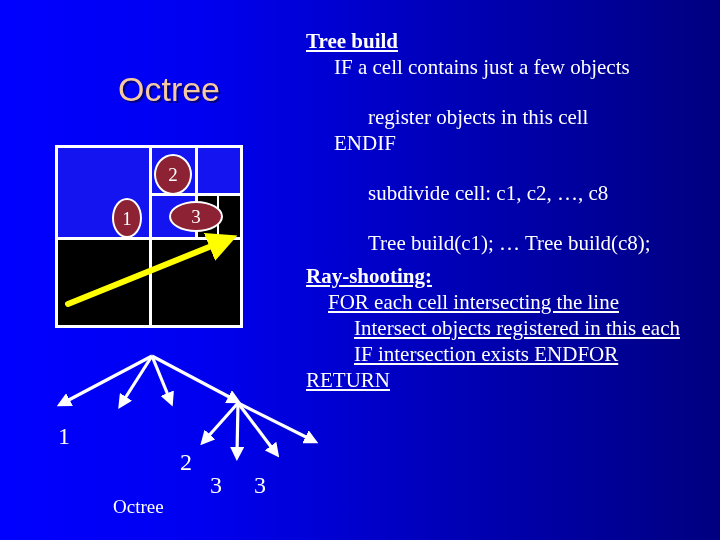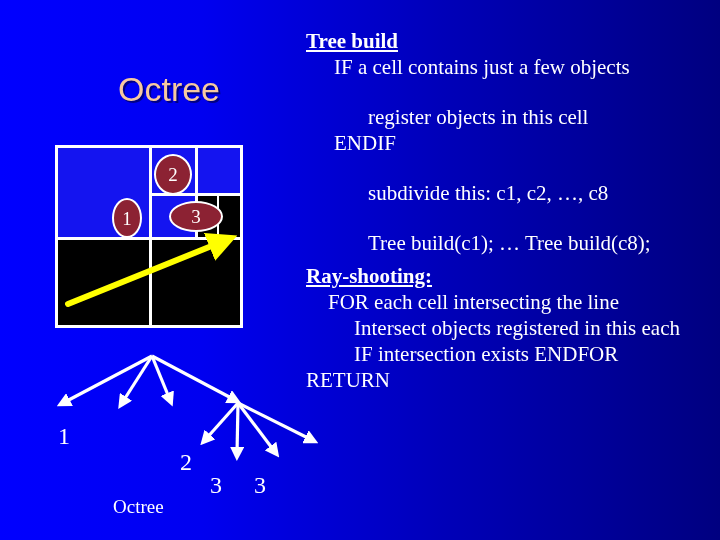--- a/index.html
+++ b/index.html
@@ -33,21 +33,21 @@
 
   
   .textblock {
     position: absolute;
     color: #ffffff;
     font-size: 21px;
     line-height: 26px;
     white-space: nowrap;
   }
   #treebuild-block { left: 306px; top: 28px; }
-  #rayshoot-block  { left: 306px; top: 263px; }
+  #rayshoot-block  { left: 306px; top: 263px; text-decoration: underline; }
 
   .blk-heading {
     font-weight: bold;
     text-decoration: underline;
     display: block;
   }
   .lvl0 { display: block; padding-left: 0px; }
   .lvl1 { display: block; padding-left: 28px; font-family: Liberation Serif, serif; }
   .lvl2 { display: block; padding-left: 62px; margin-top: 24px; }
   .lvl1b { display: block; padding-left: 22px; }
@@ -170,21 +170,21 @@
       </marker>
     </defs>
     <line x1="18" y1="86" x2="174" y2="23" stroke="#ffff00" stroke-width="6" stroke-linecap="round" marker-end="url(#yhead)"></line>
   </svg>
 
   <div class="textblock" id="treebuild-block">
     <span class="blk-heading">Tree build</span>
     <span class="lvl1">IF a cell contains just a few objects</span>
     <span class="lvl2">register objects in this cell</span>
     <span class="lvl1">ENDIF</span>
-    <span class="lvl2">subdivide this: c1, c2, …, c8</span>
+    <span class="lvl2">subdivide cell: c1, c2, …, c8</span>
     <span class="lvl2">Tree build(c1); … Tree build(c8);</span>
   </div>
 
   <div class="textblock" id="rayshoot-block">
     <span class="blk-heading">Ray-shooting:</span>
     <span class="lvl1b">FOR each cell intersecting the line</span>
     <span class="lvl2b">Intersect objects registered in this each</span>
     <span class="lvl2b">IF intersection exists ENDFOR</span>
     <span class="lvl0">RETURN</span>
   </div>

